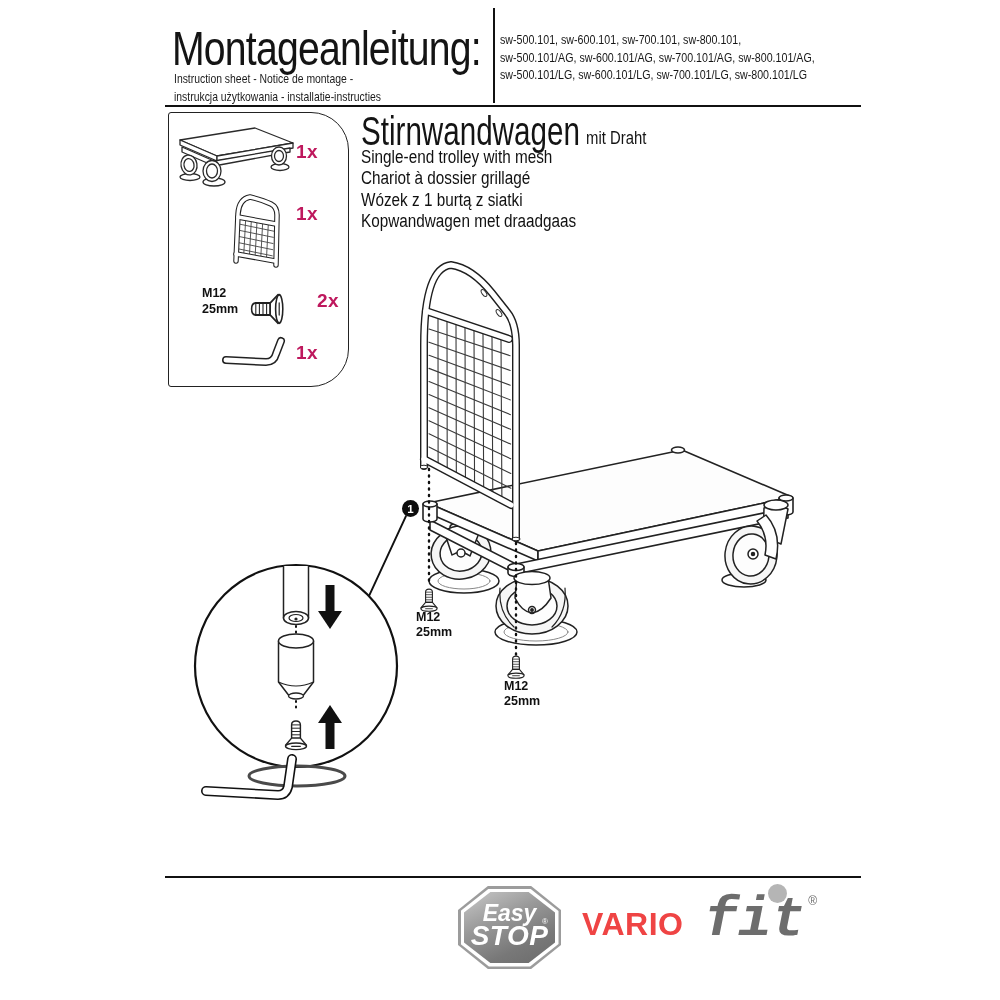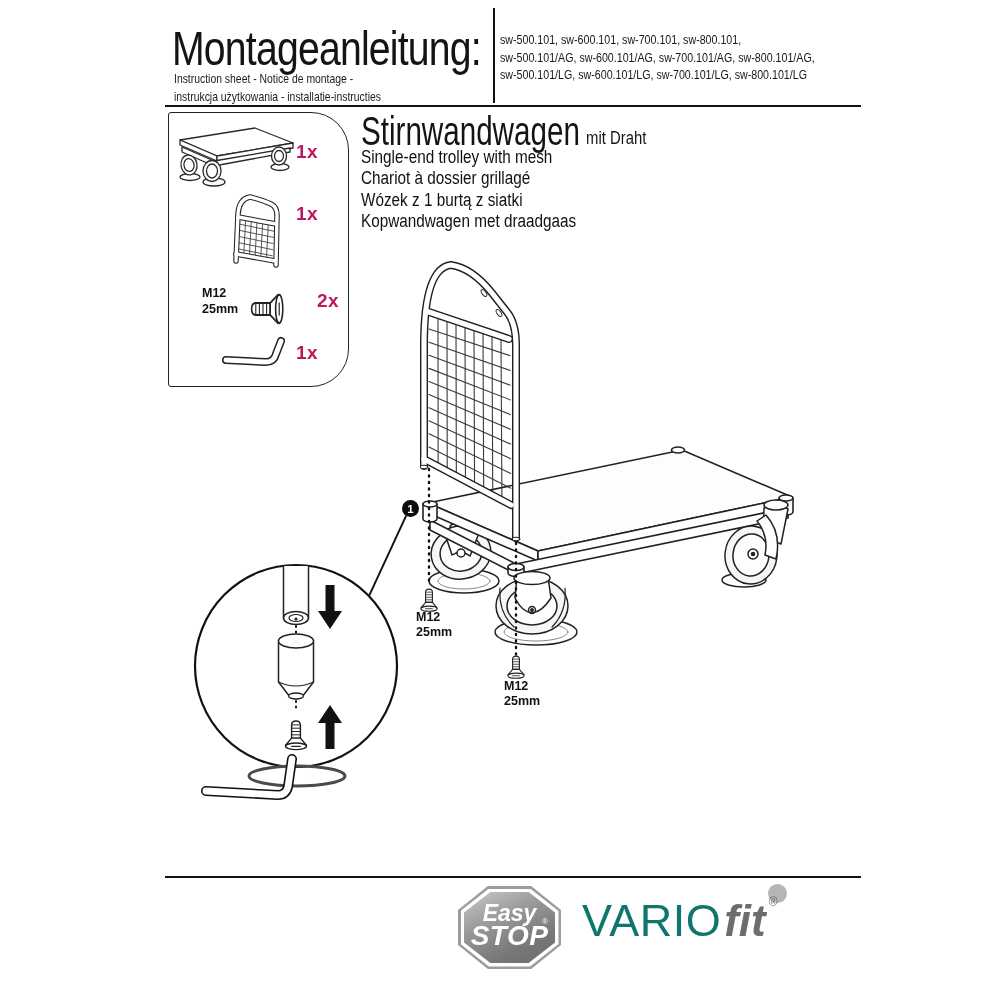--- a/index.html
+++ b/index.html
@@ -34,23 +34,23 @@
   .oct{clip-path:polygon(29% 0,71% 0,100% 29%,100% 71%,71% 100%,29% 100%,0 71%,0 29%);}
   .easystop{left:458px;top:886px;width:103px;height:83px;}
   .oct1{position:absolute;inset:0;background:#9c9c9c;}
   .oct2{position:absolute;inset:2.5px;background:#fff;}
   .oct3{position:absolute;inset:6px;background:linear-gradient(155deg,#c9c9c9 0%,#999 38%,#787878 72%,#6b6b6b 100%);
         text-align:center;color:#fff;font-style:italic;}
   .es1{margin-top:10px;font-size:23px;font-weight:600;line-height:22px;}
   .es2{font-size:28px;font-weight:800;line-height:24px;letter-spacing:.5px;}
   .esreg{position:absolute;top:25px;right:7px;font-size:8px;font-style:normal;}
   .vf{left:582px;top:898px;display:flex;align-items:baseline;}
-  .vf-a{font-size:45px;font-weight:400;color:#0f766e;letter-spacing:.5px;line-height:1;}
-  .vf-b{font-family:Liberation Sans, sans-serif;font-style:italic;font-weight:700;font-size:44px;
-        color:#6d6d6d;line-height:.8;margin-left:3px;}
+  .vf-a{font-size:32px;font-weight:700;color:#ef4444;letter-spacing:.5px;line-height:1;}
+  .vf-b{font-family:Liberation Mono, monospace;font-style:italic;font-weight:700;font-size:56px;
+        color:#6d6d6d;line-height:.8;margin-left:21px;}
   .vf-dot{position:absolute;left:186px;top:-14px;width:19px;height:19px;border-radius:50%;background:#b5b5b5;}
   .vf-reg{font-size:12px;color:#6d6d6d;margin-left:3px;position:relative;top:-30px;}
 </style>
 </head>
 <body>
 
 <svg id="art" viewBox="0 0 1000 1000" fill="none" stroke-linecap="round" stroke-linejoin="round">
   <defs>
     <g id="screw-up">
       <path d="M -4 -9 L -4 -21 Q -4 -24.5 0 -24.5 Q 4 -24.5 4 -21 L 4 -9 Z" fill="#fff" stroke="#222" stroke-width="1.3"></path>

